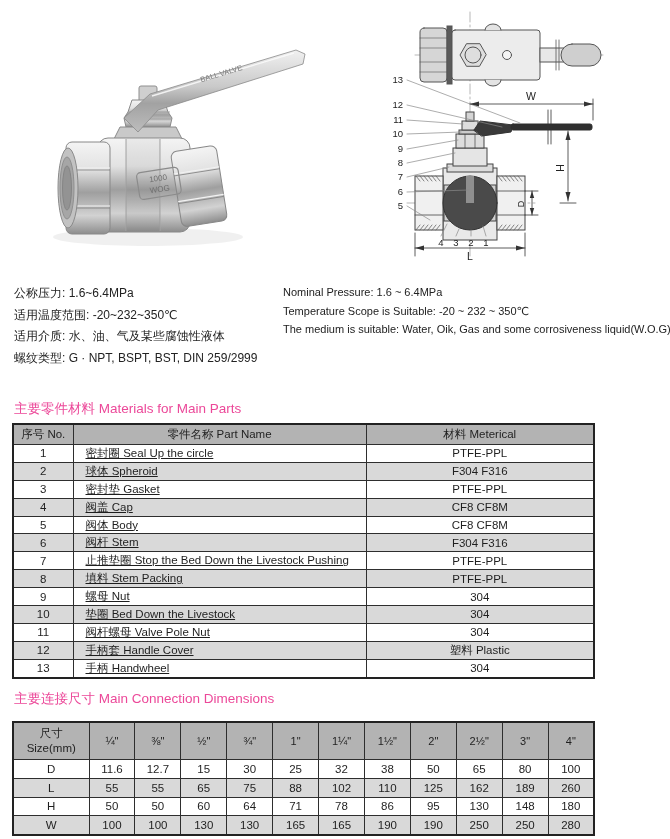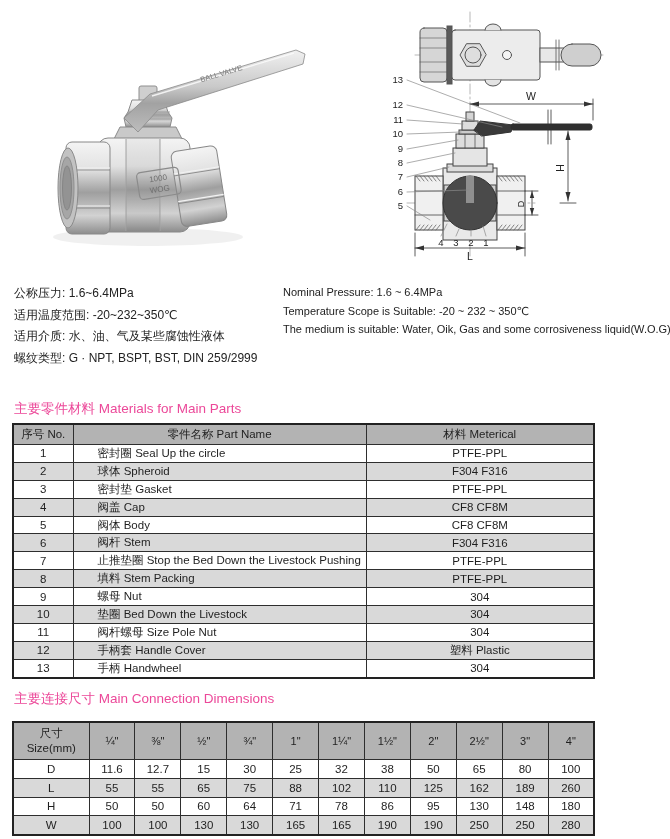--- a/index.html
+++ b/index.html
@@ -23,21 +23,21 @@
 
   table{border-collapse:collapse;table-layout:fixed;position:absolute;left:12px;width:583px;
         border:2px solid #222;}
   .materials{top:423px;}
   .dims{top:721px;}
   th,td{border:1px solid #2e2e2e;text-align:center;vertical-align:middle;
         overflow:hidden;white-space:nowrap;padding:0;}
   .materials th{height:19px;background:#b3b3b3;font-size:11.5px;font-weight:normal;}
   .materials td{height:16.9px;font-size:11.5px;}
   .materials tbody tr:nth-child(even) td{background:#d9d9d9;}
-  .materials td.part-name{text-align:left;padding-left:24px;}
+  .materials td.part-name{text-align:left;padding-left:12px;text-decoration:underline;}
   .dims th{background:#b3b3b3;font-weight:normal;}
   .dims thead th{height:36px;font-size:11px;}
   .dims td{height:17.8px;font-size:11.5px;}
   .dims tbody tr:nth-child(even) td{background:#d9d9d9;}
   .corner-zh,.corner-en{display:block;font-size:11.5px;line-height:15px;}
 </style>
 </head>
 <body>
 
 <div class="page">
@@ -306,21 +306,21 @@
           <td class="part-name">螺母 Nut</td>
           <td>304</td>
         </tr>
       <tr>
           <td>10</td>
           <td class="part-name">垫圈 Bed Down the Livestock</td>
           <td>304</td>
         </tr>
       <tr>
           <td>11</td>
-          <td class="part-name">阀杆螺母 Size Pole Nut</td>
+          <td class="part-name">阀杆螺母 Valve Pole Nut</td>
           <td>304</td>
         </tr>
       <tr>
           <td>12</td>
           <td class="part-name">手柄套 Handle Cover</td>
           <td>塑料 Plastic</td>
         </tr>
       <tr>
           <td>13</td>
           <td class="part-name">手柄 Handwheel</td>

